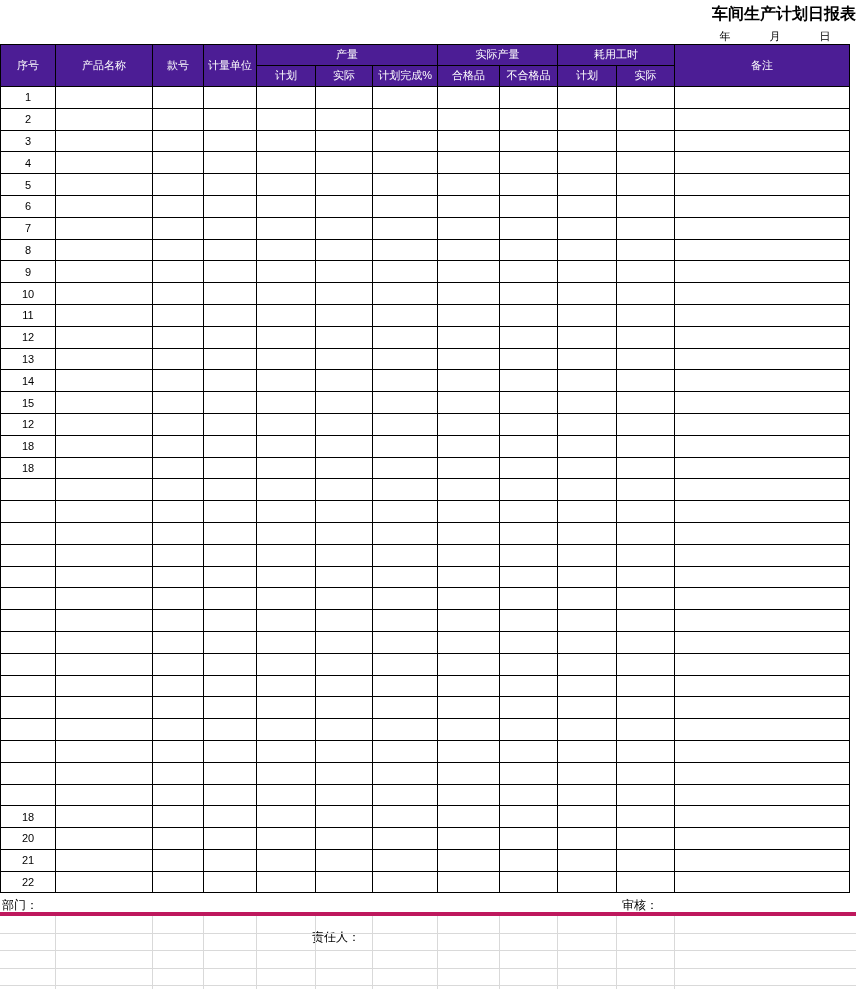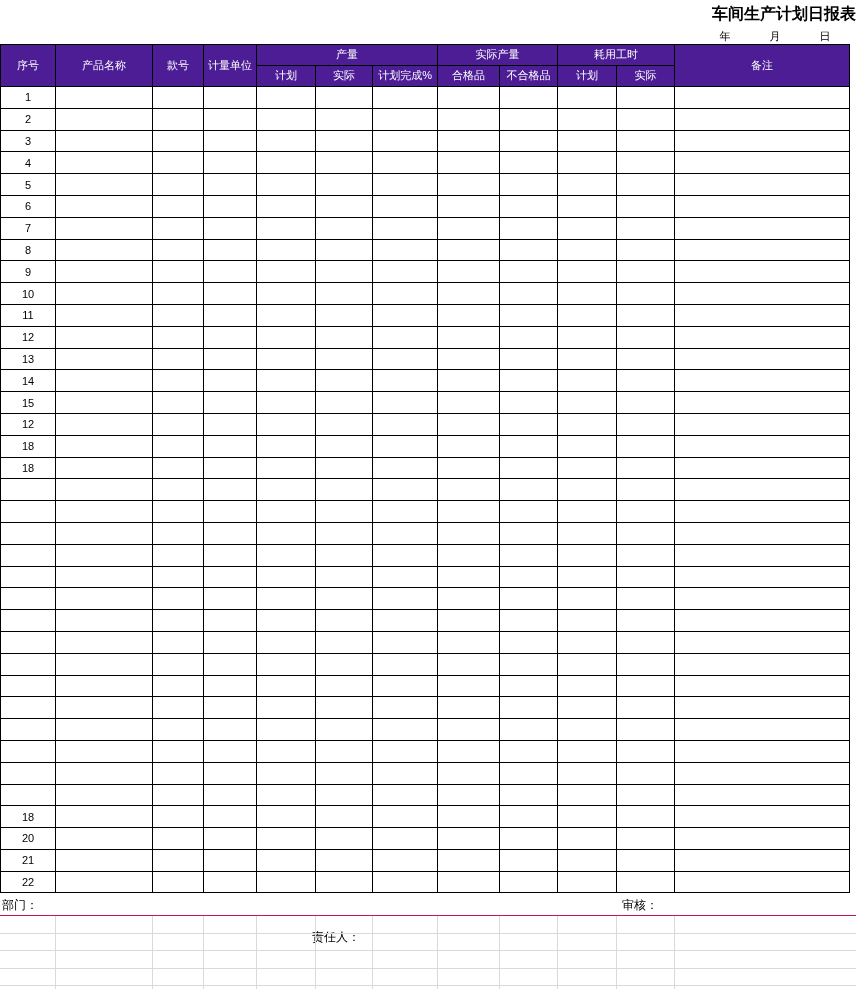--- a/index.html
+++ b/index.html
@@ -98,21 +98,21 @@
     color: #000000;
   }
 
   
   #footer-row {
     position: absolute;
     left: 0;
     top: 895px;
     width: 856px;
     height: 21px;
-    border-bottom: 1px solid #be185d;
+    border-bottom: 4px solid #be185d;
   }
   #footer-row .sig {
     position: absolute;
     top: 2px;
     font-size: 12px;
     color: #000000;
     white-space: nowrap;
   }
   #footer-row .sig.s1 { left: 2px; }
   #footer-row .sig.s2 { left: 312px; margin-top: 32px; }

